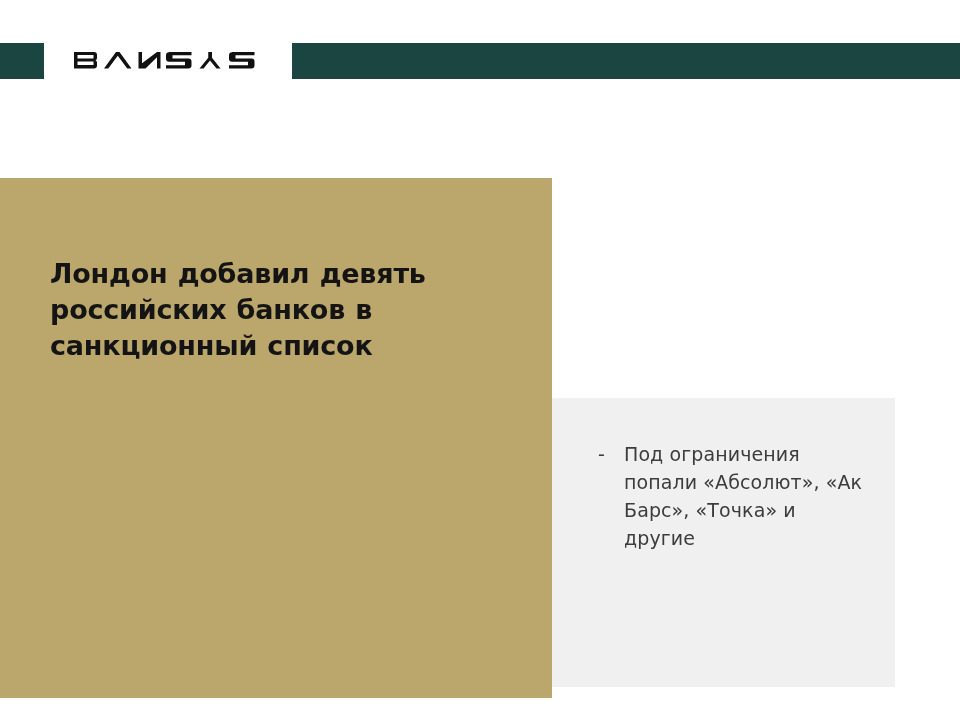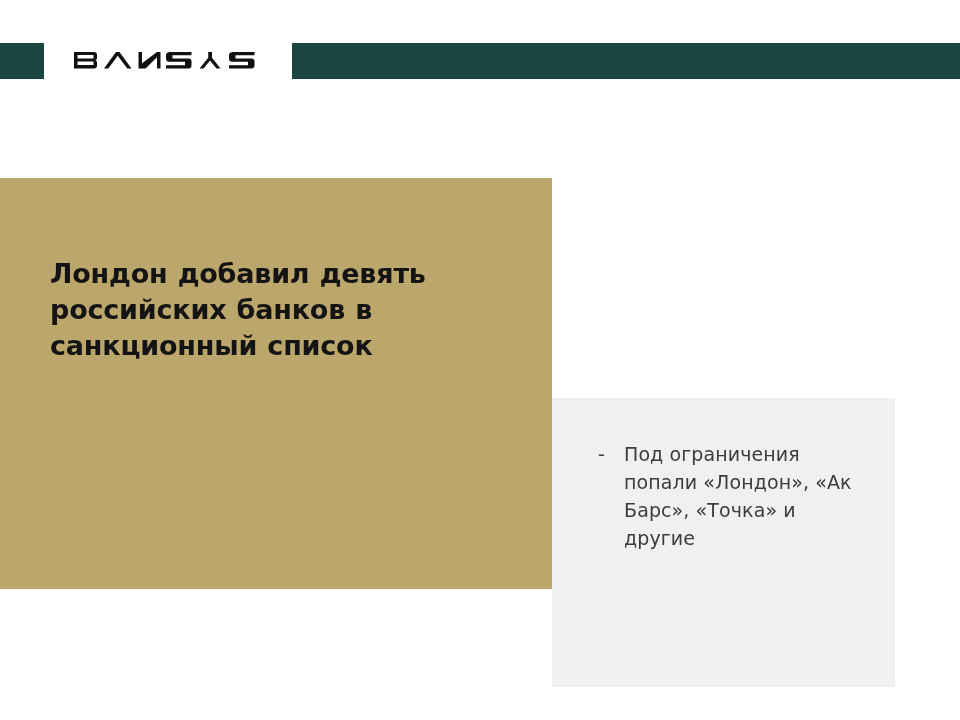--- a/index.html
+++ b/index.html
@@ -61,21 +61,21 @@
   .logo-svg {
     display: block;
   }
 
   
   .title-panel {
     position: absolute;
     left: 0;
     top: 178px;
     width: 552px;
-    height: 411px;
+    height: 520px;
     background: #bba66c;
   }
   .title-text {
     position: absolute;
     left: 50px;
     top: 78px;
     width: 440px;
     margin: 0;
     font-family: "DejaVu Sans", "Liberation Sans", sans-serif;
     font-size: 27px;
@@ -153,18 +153,18 @@
   </div>
 
   <div class="title-panel">
     <h1 class="title-text">Лондон добавил девять российских банков в санкционный список</h1>
   </div>
 
   <div class="body-panel">
     <ul class="bullet-list">
       <li class="bullet-item">
         <span class="bullet-marker">-</span>
-        <span>Под ограничения попали «Лондон», «Ак Барс», «Точка» и другие</span>
+        <span>Под ограничения попали «Абсолют», «Ак Барс», «Точка» и другие</span>
       </li>
     </ul>
   </div>
 
 </div>
 
 </body></html>

